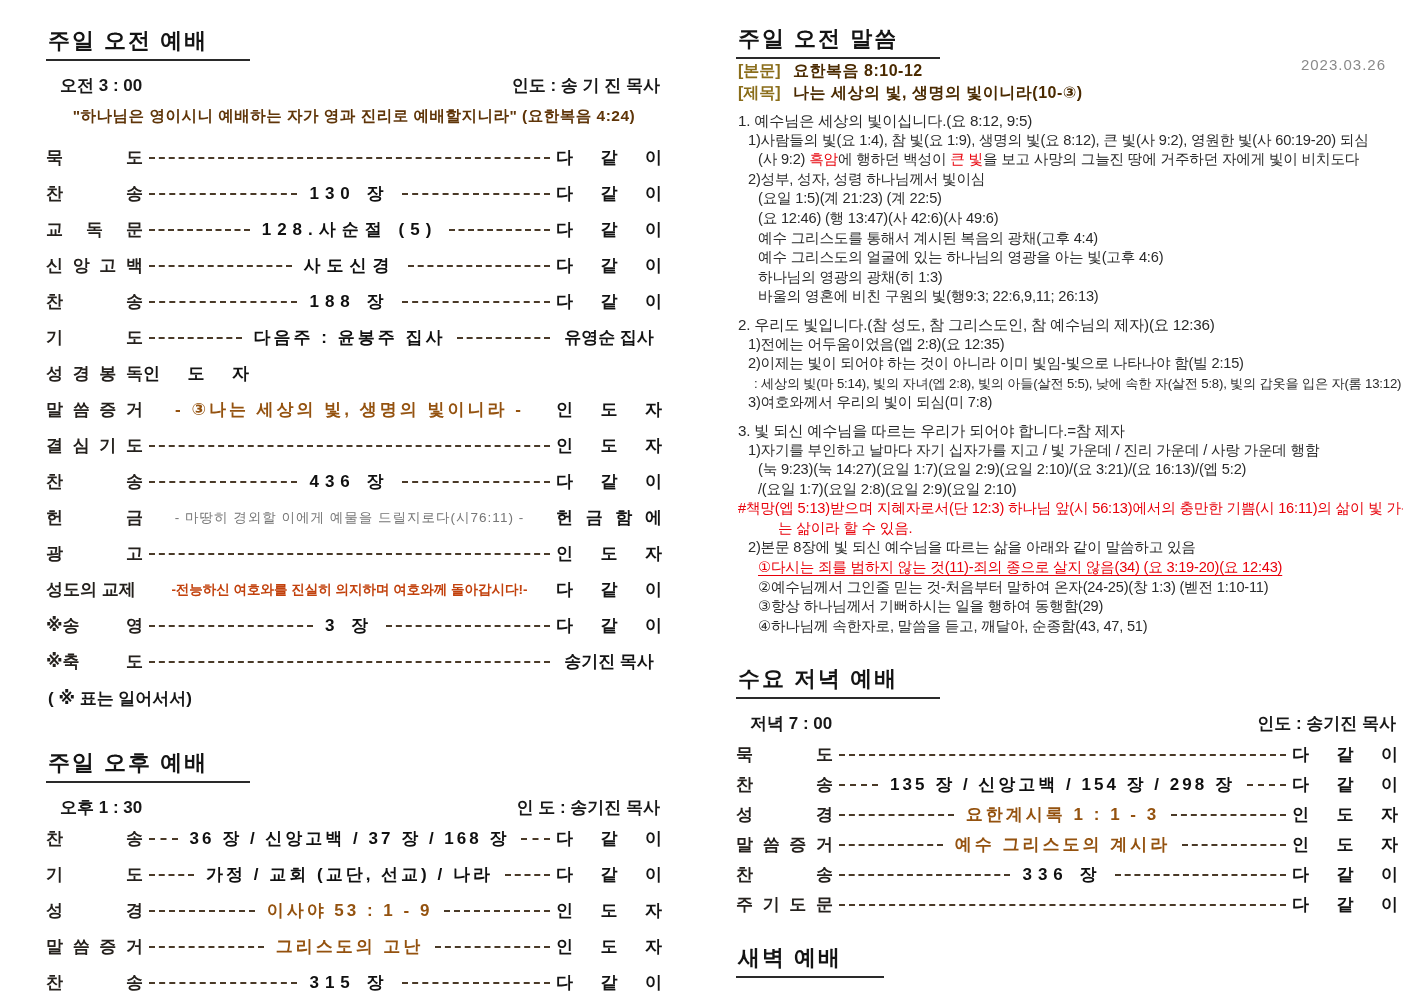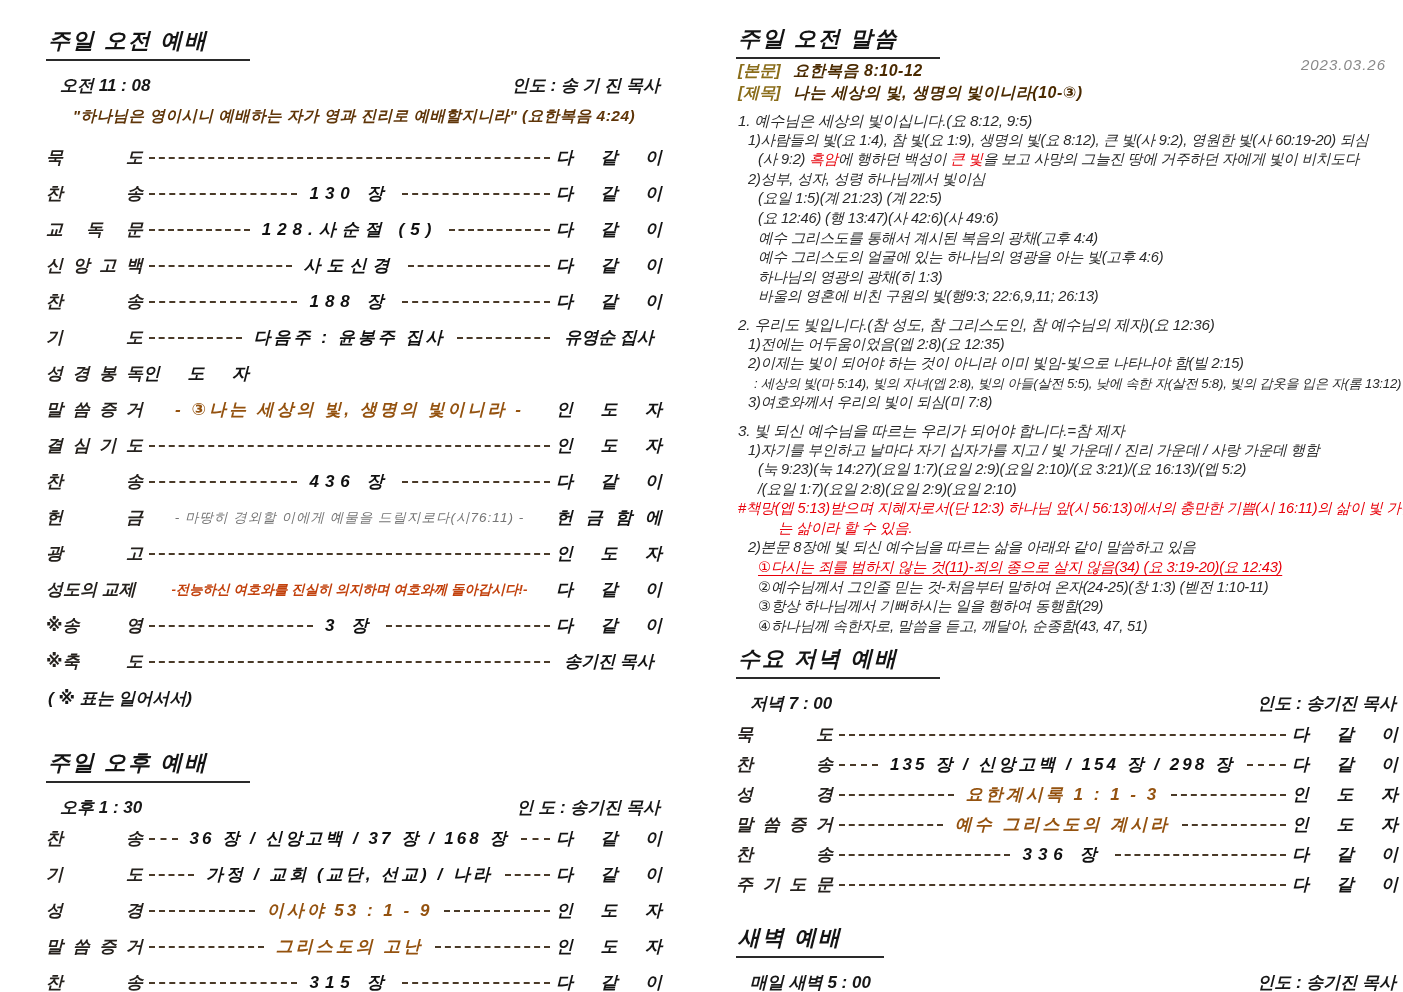--- a/index.html
+++ b/index.html
@@ -1,17 +1,17 @@
 <!DOCTYPE html>
 <html><head>
 <meta charset="utf-8">
 <style>
   html,body{margin:0;padding:0;background:#ffffff;}
   .page{position:relative;width:1403px;height:992px;background:#ffffff;overflow:hidden;
-        font-family:"Liberation Sans","DejaVu Sans",sans-serif;color:#1c1c1c;font-style:italic;}
+        font-family:"Liberation Sans","DejaVu Sans",sans-serif;color:#1c1c1c;}
   .col-left{position:absolute;left:46px;top:26px;width:616px;}
   .col-right{position:absolute;left:736px;top:24px;width:662px;}
 
   .sec-title{display:inline-block;font-size:22px;font-weight:bold;letter-spacing:2px;
              color:#141414;border-bottom:2px solid #2a2a2a;padding:0 42px 3px 2px;}
   .info-line{display:flex;justify-content:space-between;align-items:baseline;
              font-size:17px;font-weight:bold;margin:13px 2px 9px 14px;color:#181818;}
   .verse{color:#5f3508;font-weight:bold;font-size:15.5px;text-align:center;
          letter-spacing:.5px;margin:2px 0 20px 0;}
 
@@ -49,21 +49,21 @@
 </style>
 </head>
 <body>
 
 <div class="page">
 
   <div class="col-left">
     <div>
       <div class="sec-title">주일 오전 예배</div>
       <div class="info-line">
-        <span>오전 11 : 08</span>
+        <span>오전 3 : 00</span>
         <span>인도 : 송 기 진 목사</span>
       </div>
       <div class="verse">"하나님은 영이시니 예배하는 자가 영과 진리로 예배할지니라" (요한복음 4:24)</div>
       <div id="morning-rows">
           <div class="row">
             <span class="lbl">
               <span>묵</span>
               <span>도</span>
             </span>
             <span class="mid">
@@ -419,21 +419,21 @@
           <div class="o-line" style="margin-left: 0px;"><span class="seg-red">#책망(엡 5:13)받으며 지혜자로서(단 12:3) 하나님 앞(시 56:13)에서의 충만한 기쁨(시 16:11)의 삶이 빛 가운데 거하</span></div>
           <div class="o-line" style="margin-left: 40px;"><span class="seg-red">는 삶이라 할 수 있음.</span></div>
           <div class="o-line" style="margin-left: 10px;"><span>2)본문 8장에 빛 되신 예수님을 따르는 삶을 아래와 같이 말씀하고 있음</span></div>
           <div class="o-line" style="margin-left: 20px;"><span class="seg-red seg-underline">①다시는 죄를 범하지 않는 것(11)-죄의 종으로 살지 않음(34)  (요  3:19-20)(요  12:43)</span></div>
           <div class="o-line" style="margin-left: 20px;"><span>②예수님께서 그인줄 믿는 것-처음부터 말하여 온자(24-25)(창 1:3) (벧전 1:10-11)</span></div>
           <div class="o-line" style="margin-left: 20px;"><span>③항상 하나님께서 기뻐하시는 일을 행하여 동행함(29)</span></div>
           <div class="o-line" style="margin-left: 20px;"><span>④하나님께 속한자로, 말씀을 듣고, 깨달아, 순종함(43, 47, 51)</span></div>
         </div>
     </div>
 
-    <div style="margin-top:8px;">
+    <div style="margin-top:28px;">
       <div class="sec-title">수요 저녁 예배</div>
       <div class="info-line">
         <span>저녁 7 : 00</span>
         <span>인도 : 송기진 목사</span>
       </div>
       <div id="wednesday-rows">
           <div class="row row-tight">
             <span class="lbl">
               <span>묵</span>
               <span>도</span>

